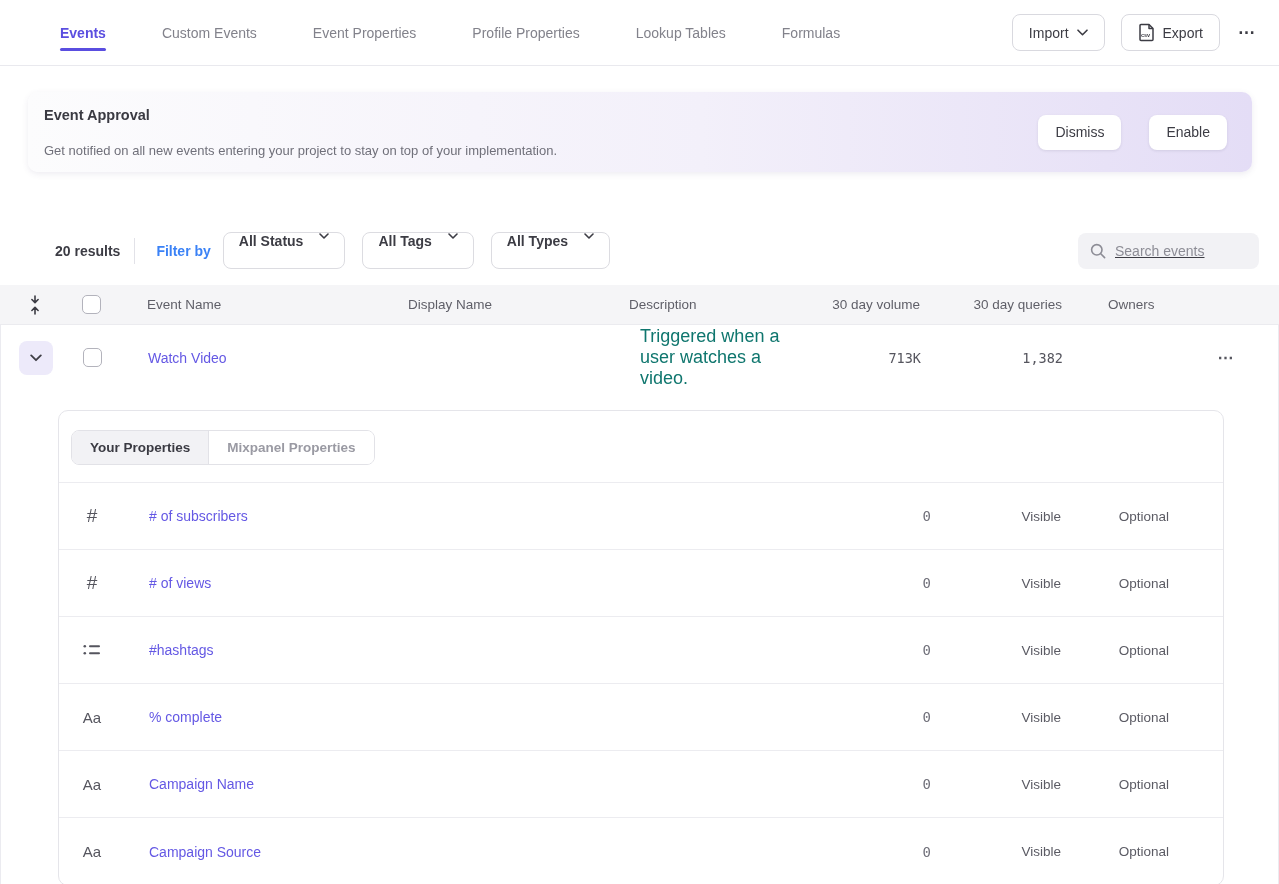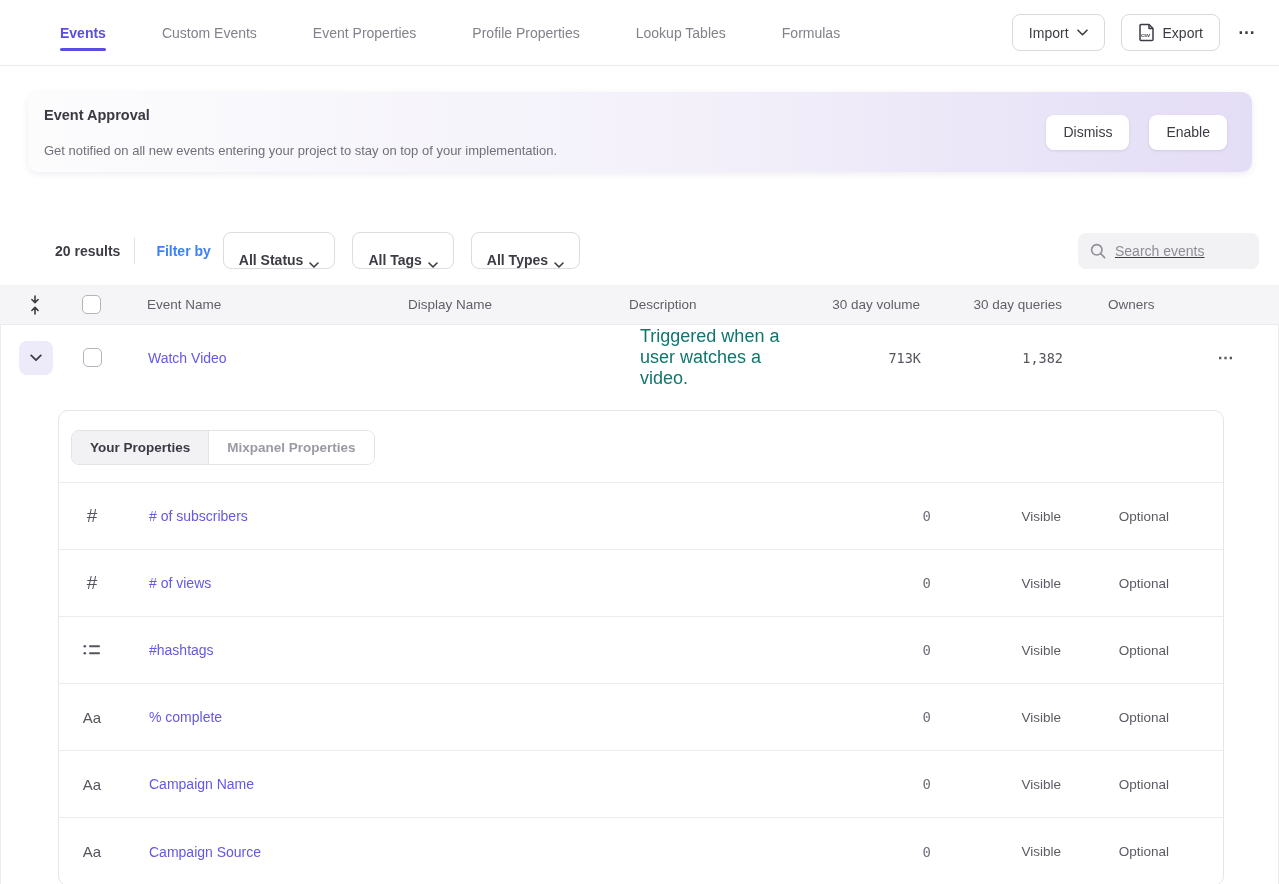--- a/index.html
+++ b/index.html
@@ -23,32 +23,32 @@
     letter-spacing: 2px; color: #3c3c44; cursor: pointer; padding: 4px 2px; }
 
   
   .banner { margin: 26px 27px 0 28px; height: 80px; border-radius: 10px;
     display: flex; align-items: center; padding: 0 25px 0 16px;
     background: linear-gradient(90deg, #fcfcfd 0%, #f3f0fa 55%, #e4ddf6 100%);
     box-shadow: 0 2px 6px rgba(80,70,120,0.10); }
   .banner-text { display: flex; flex-direction: column; gap: 20px; }
   .banner-title { font-size: 14.5px; font-weight: 700; color: #3a3a42; }
   .banner-sub { font-size: 13px; color: #70707a; }
-  .banner-actions { margin-left: auto; display: flex; gap: 20px; padding-left: 36px; }
+  .banner-actions { margin-left: auto; display: flex; gap: 28px; padding-left: 36px; }
   .banner-btn { background: #fff; border: none; border-radius: 8px; height: 35px;
     padding: 0 17px; font-size: 14px; font-weight: 500; color: #3c3c44; cursor: pointer;
     box-shadow: 0 1px 3px rgba(30,30,60,0.10); font-family: inherit; }
 
   
   .filter-row { margin-top: 60px; padding: 0 20px 0 55px; display: flex;
     align-items: center; height: 37px; }
   .results { font-size: 14px; font-weight: 700; color: #3c3c44; }
   .vdiv { width: 1px; height: 26px; background: #e2e2e8; margin: 0 21px 0 14px; }
   .filter-by { font-size: 14px; font-weight: 700; color: #3b82f6; margin-right: 12px; }
-  .pill { display: inline-flex; align-items: flex-end; gap: 6px; height: 37px; padding: 0 15px;
+  .pill { display: inline-flex; align-items: flex-start; gap: 16px; height: 37px; padding: 0 15px;
     border: 1px solid #dcdce1; border-radius: 8px; background: #fff; font-size: 14px;
     font-weight: 700; color: #3c3c44; cursor: pointer; margin-right: 17px; font-family: inherit; }
   .search-box { margin-left: auto; width: 181px; height: 36px; background: #f2f2f5;
     border-radius: 8px; display: flex; align-items: center; padding: 0 12px; gap: 9px; }
   .search-box input { border: none; background: transparent; outline: none; width: 100%;
     font-size: 14px; color: #3c3c44; font-family: inherit; text-decoration: underline; }
   .search-box input::placeholder { color: #8d8d96; }
 
   
   .grid { display: grid; grid-template-columns: 70px 77px 261px 221px 191px 100px 142px 140px 1fr;

